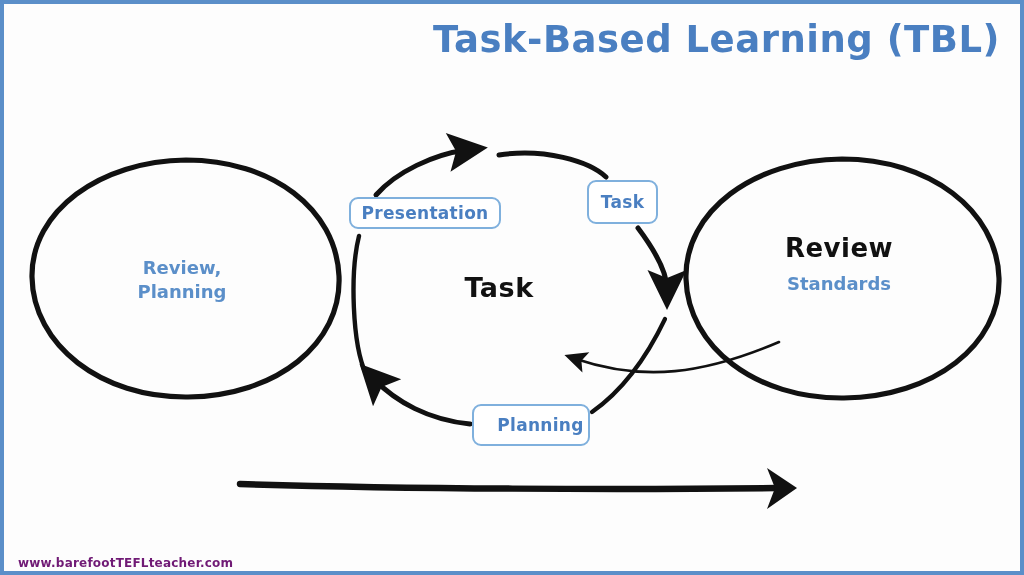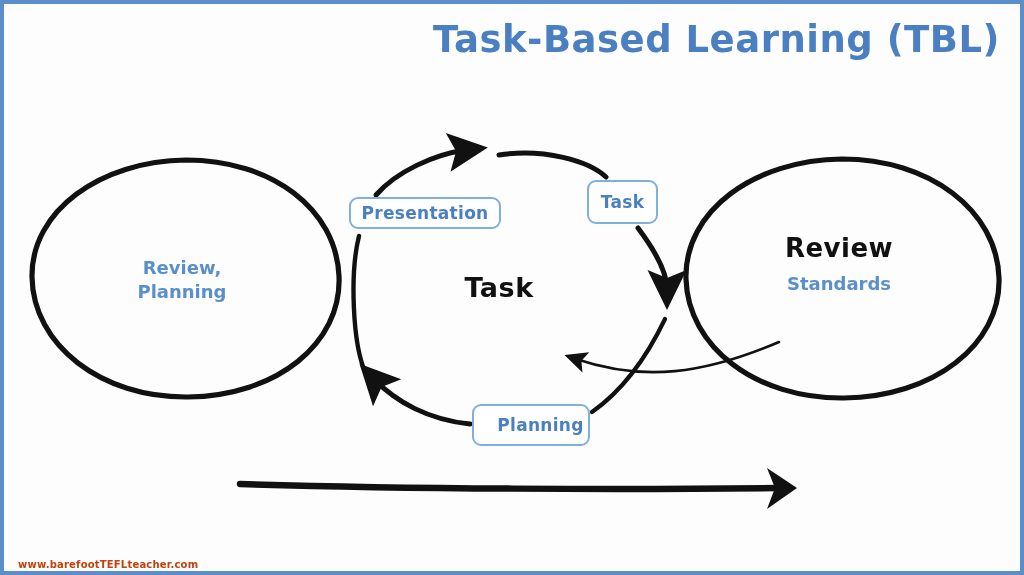--- a/index.html
+++ b/index.html
@@ -109,23 +109,23 @@
   #box-presentation { left: 345px; top: 193px; width: 152px; height: 32px; }
   #box-task         { left: 583px; top: 176px; width: 71px;  height: 44px; }
   #box-planning     { left: 468px; top: 400px; width: 118px; height: 42px; padding-left: 19px; }
 
   
   #watermark {
     position: absolute;
     left: 14px;
     bottom: 9px;
     font-family: "DejaVu Sans", sans-serif;
-    font-size: 10px;
-    font-weight: bold;
-    color: #c2410c;
+    font-size: 12px;
+    font-weight: bold;
+    color: #701a75;
     white-space: nowrap;
     letter-spacing: 0.2px;
   }
 </style>
 </head>
 <body>
 
 <div id="canvas">
 
   <svg id="frame-svg" viewBox="0 0 1024 575">

